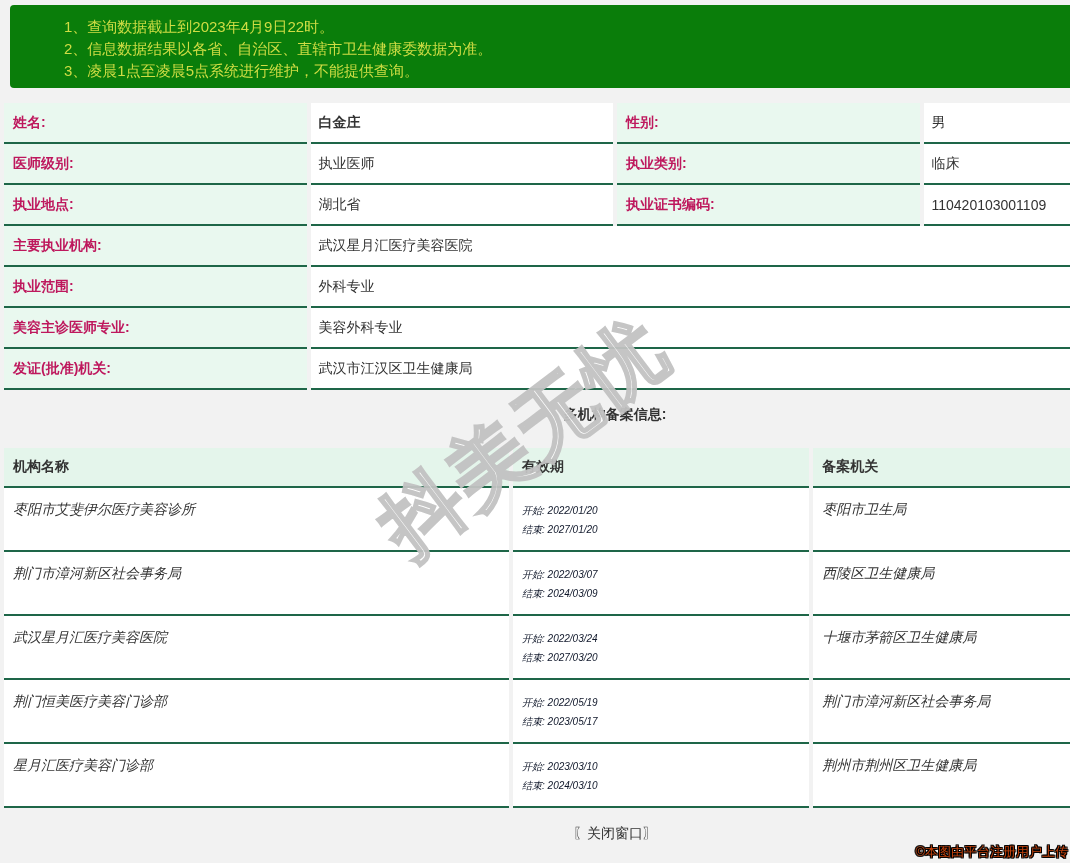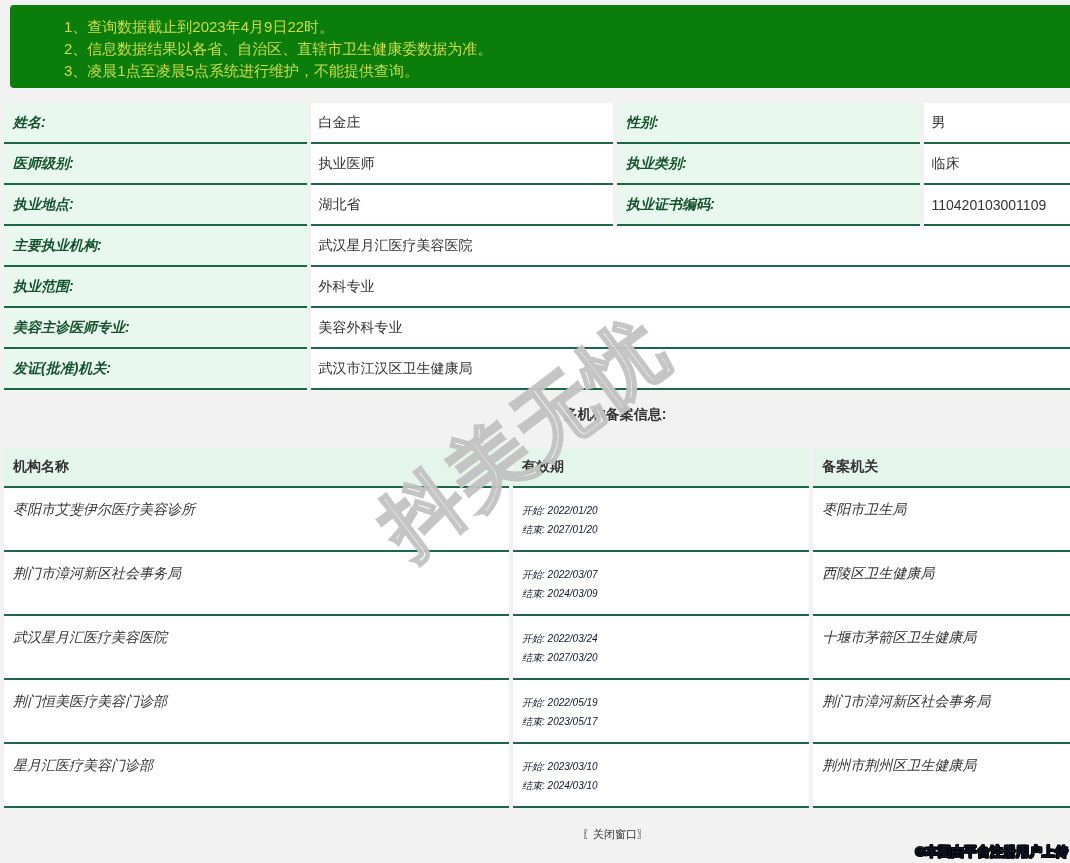--- a/index.html
+++ b/index.html
@@ -30,25 +30,24 @@
 
   
   table { border-collapse: separate; border-spacing: 4px 0; width: 1230px; }
   td { font-size: 14px; border-bottom: 2px solid var(--line, #1e6648); }
   .info-table { margin-top: 15px; }
   .info-table td { height: 41px; vertical-align: middle; }
   td.label {
     background: var(--label-bg, #e9f8ef);
     font-weight: bold;
     padding-left: 9px;
-    color: #14532d;
-    font-style: italic;
+    color: #be185d;
   }
   td.value { background: var(--cell-bg, #ffffff); padding-left: 8px; }
-  td.value.bold { font-weight: normal; }
+  td.value.bold { font-weight: bold; }
 
   
   .section-title {
     width: 1230px;
     padding: 16px 0 24px 0;
     text-align: center;
     font-size: 14px;
     font-weight: bold;
     color: #333;
   }
@@ -65,21 +64,21 @@
     background: var(--cell-bg, #ffffff);
     vertical-align: top;
     padding: 13px 0 11px 9px;
     font-style: italic;
   }
   .date-line { line-height: 19px; font-size: 10px; color: #0f172a; }
 
   
   .footer { width: 1230px; padding-top: 16px; text-align: center; }
   .close-link {
-    font-size: 11px;
+    font-size: 14px;
     color: #333;
     text-decoration: none;
     cursor: pointer;
   }
 
   
   .watermark {
     position: absolute;
     left: 305px;
     top: 385px;
@@ -94,22 +93,22 @@
     opacity: 0.95;
     pointer-events: none;
     white-space: nowrap;
     z-index: 50;
   }
   .copyright {
     position: absolute;
     right: 2px;
     bottom: 2px;
     font-size: 13px;
-    font-weight: bold;
-    color: #0f172a;
+    font-weight: normal;
+    color: #c2410c;
     text-shadow: -1px -1px 0 #000, 1px -1px 0 #000, -1px 1px 0 #000, 1px 1px 0 #000, 0 1px 0 #000, 0 -1px 0 #000, 1px 0 0 #000, -1px 0 0 #000;
     z-index: 60;
     white-space: nowrap;
   }
 </style>
 </head>
 <body>
 
 <div class="page">
 

